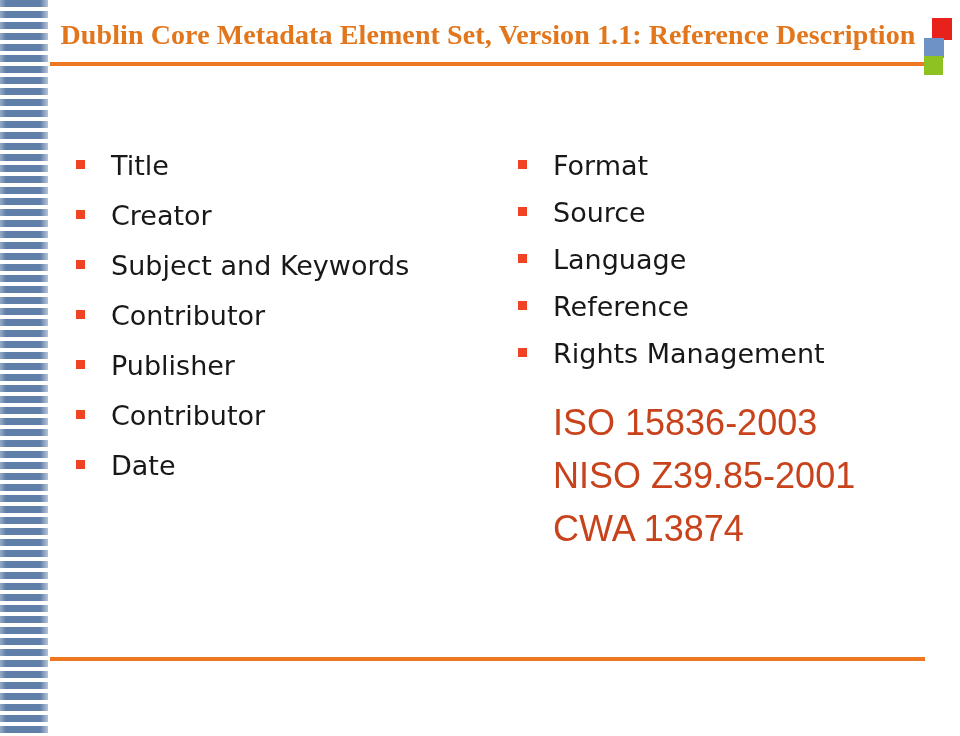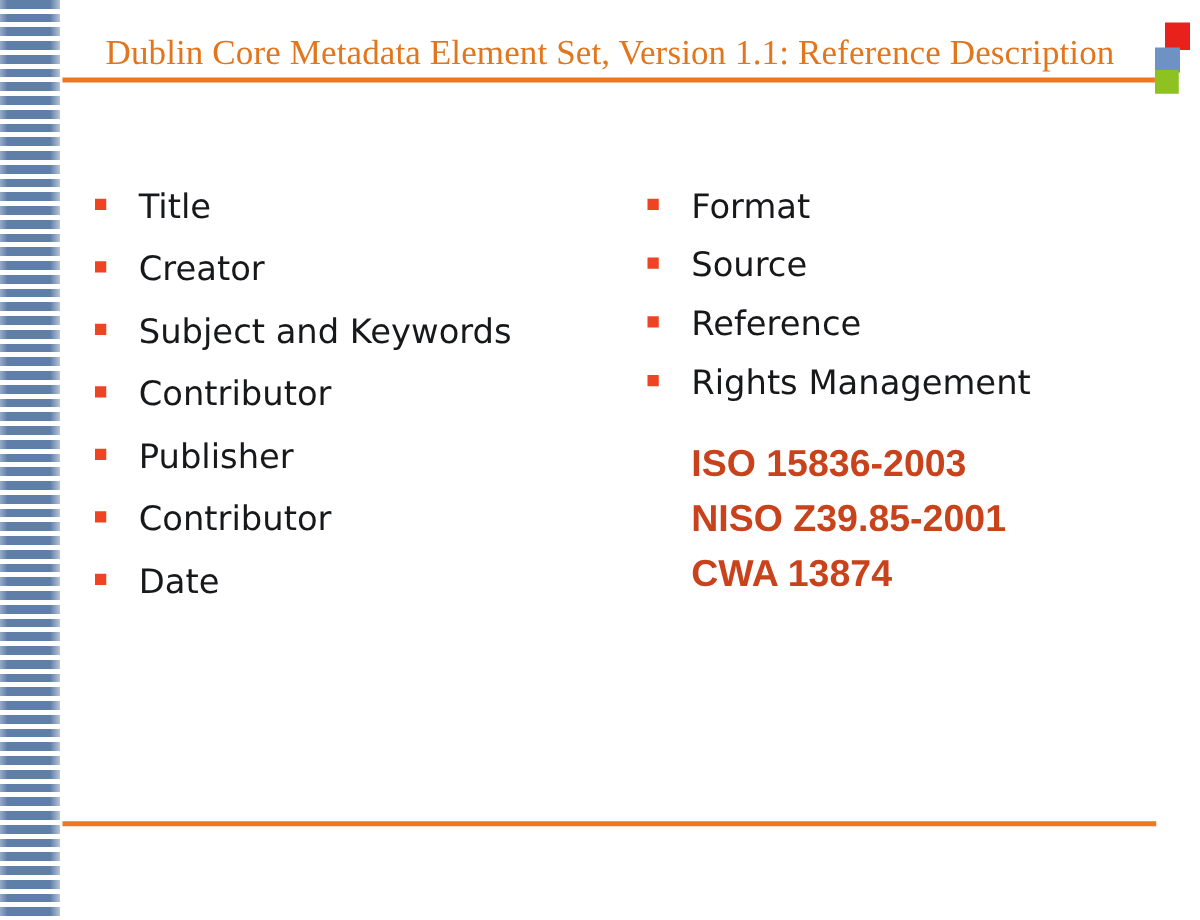--- a/index.html
+++ b/index.html
@@ -50,22 +50,23 @@
   }
 
   
   .title-area {
     position: absolute;
     left: 48px;
     top: 20px;
     width: 880px;
     height: 46px;
     display: flex;
-    align-items: center;
+    align-items: flex-start;
     justify-content: center;
+    font-weight: bold;
   }
   .slide-title {
     font-family: "Liberation Serif", "DejaVu Serif", serif;
     font-size: 28px;
     line-height: 1.1;
     color: #e2761c;
     white-space: nowrap;
     letter-spacing: 0.1px;
   }
 
@@ -146,22 +147,22 @@
     top: -6px;
   }
   .bullet-text { flex: 1 1 auto; }
 
   
   .standards {
     margin-top: 28px;
     margin-left: 35px;
     font-family: "Liberation Sans", "DejaVu Sans", sans-serif;
     color: #c8431c;
-    font-size: 30px;
-    font-weight: 700;
+    font-size: 36px;
+    font-weight: 400;
     line-height: 1.47;
   }
   .standards div { white-space: nowrap; }
 </style>
 </head>
 <body>
 
 <div class="slide">
 
   <div class="side-band">
@@ -216,20 +217,24 @@
 
     <div class="col col-right">
       <ul class="bullet-list">
         <li>
           <span class="bullet-marker"></span>
           <span class="bullet-text">Format</span>
         </li>
         <li>
           <span class="bullet-marker"></span>
           <span class="bullet-text">Source</span>
+        </li>
+        <li>
+          <span class="bullet-marker"></span>
+          <span class="bullet-text">Language</span>
         </li>
         <li>
           <span class="bullet-marker"></span>
           <span class="bullet-text">Reference</span>
         </li>
         <li>
           <span class="bullet-marker"></span>
           <span class="bullet-text">Rights Management</span>
         </li>
       </ul>

